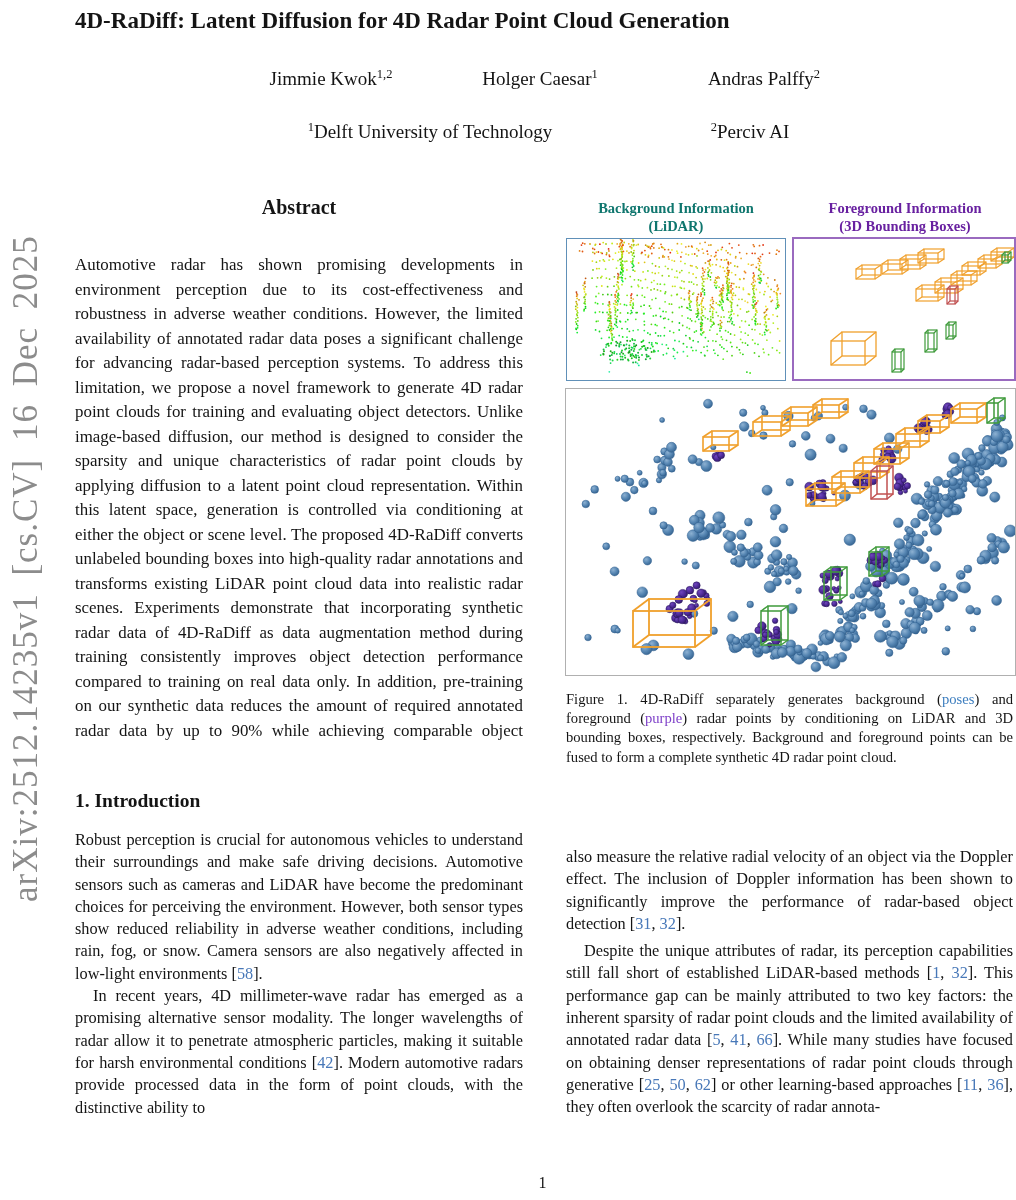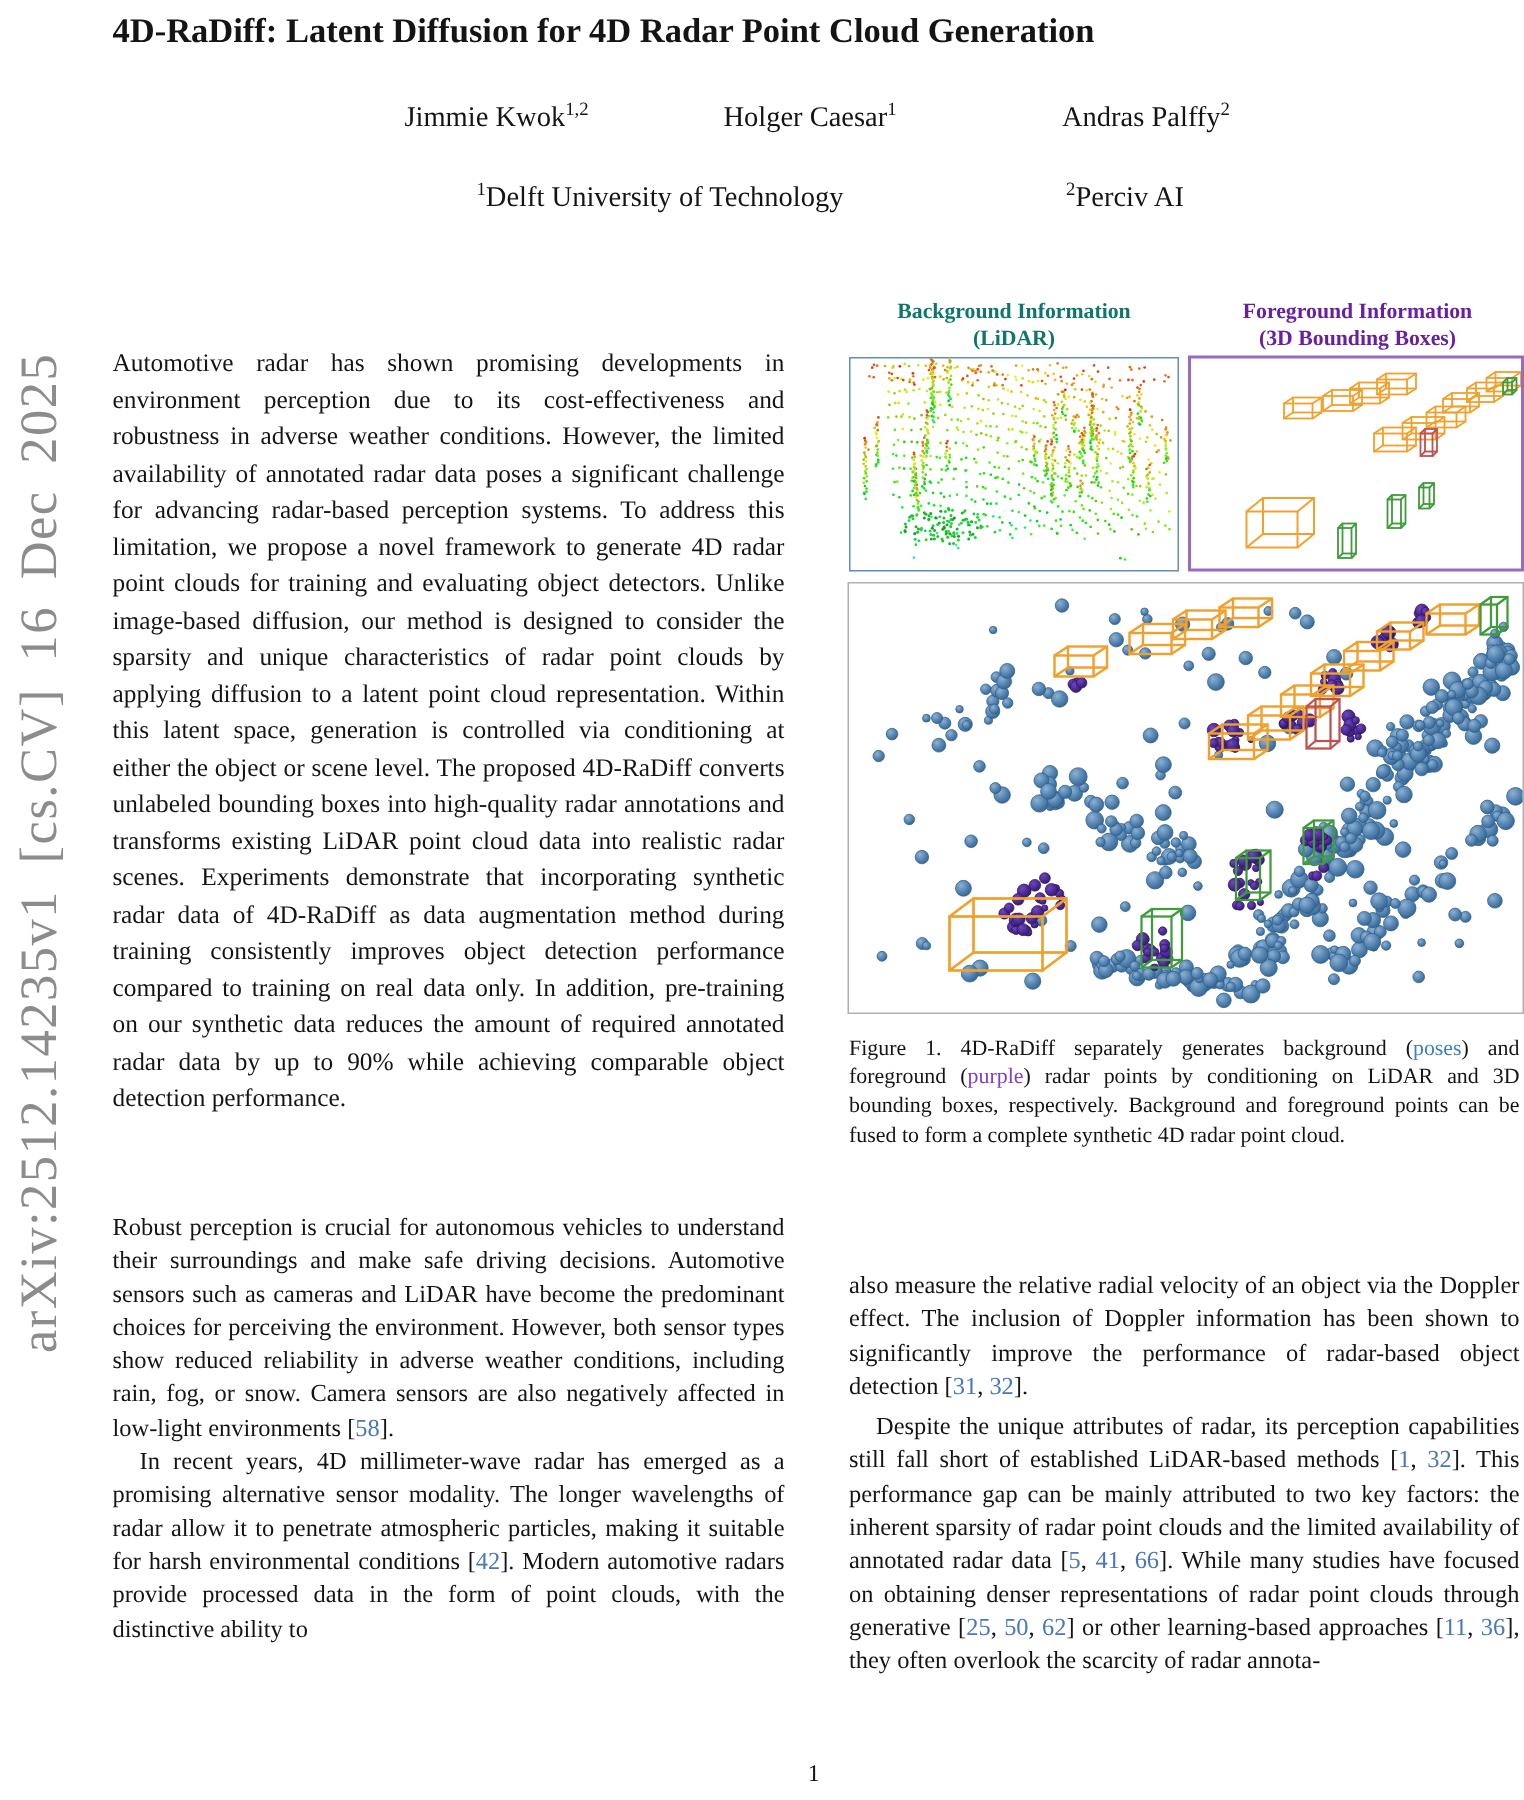--- a/index.html
+++ b/index.html
@@ -59,32 +59,34 @@
 <span class="abs author" style="left:331px">
   <span>Jimmie Kwok</span><sup>1,2</sup>
 </span>
 <span class="abs author" style="left:540px">
   <span>Holger Caesar</span><sup>1</sup>
 </span>
 <span class="abs author" style="left:764px">
   <span>Andras Palffy</span><sup>2</sup>
 </span>
 
-<span class="abs affil" style="left:440px">
+<span class="abs affil" style="left:430px">
   <sup>1</sup><span>Delft University of Technology</span>
 </span>
 <span class="abs affil" style="left:750px">
   <sup>2</sup><span>Perciv AI</span>
 </span>
 
 <div class="abs abstract-wrap">
+  <div class="abstract-head">Abstract</div>
   <div class="abstract-text">Automotive radar has shown promising developments in environment perception due to its cost-effectiveness and robustness in adverse weather conditions. However, the limited availability of annotated radar data poses a significant challenge for advancing radar-based perception systems. To address this limitation, we propose a novel framework to generate 4D radar point clouds for training and evaluating object detectors. Unlike image-based diffusion, our method is designed to consider the sparsity and unique characteristics of radar point clouds by applying diffusion to a latent point cloud representation. Within this latent space, generation is controlled via conditioning at either the object or scene level. The proposed 4D-RaDiff converts unlabeled bounding boxes into high-quality radar annotations and transforms existing LiDAR point cloud data into realistic radar scenes. Experiments demonstrate that incorporating synthetic radar data of 4D-RaDiff as data augmentation method during training consistently improves object detection performance compared to training on real data only. In addition, pre-training on our synthetic data reduces the amount of required annotated radar data by up to 90% while achieving comparable object detection performance.</div>
 </div>
 
 <div class="abs intro-wrap">
+  <div class="section-head">1. Introduction</div>
   <p class="body-text"><span>Robust perception is crucial for autonomous vehicles to understand their surroundings and make safe driving decisions. Automotive sensors such as cameras and LiDAR have become the predominant choices for perceiving the environment. However, both sensor types show reduced reliability in adverse weather conditions, including rain, fog, or snow. Camera sensors are also negatively affected in low-light environments [</span><span class="cite">58</span><span>].</span></p>
   <p class="body-text indent"><span>In recent years, 4D millimeter-wave radar has emerged as a promising alternative sensor modality. The longer wavelengths of radar allow it to penetrate atmospheric particles, making it suitable for harsh environmental conditions [</span><span class="cite">42</span><span>]. Modern automotive radars provide processed data in the form of point clouds, with the distinctive ability to</span></p>
 </div>
 
 <div class="abs fig-head" style="left: 676px; color: #0f766e;">
   <div>Background Information</div>
   <div>(LiDAR)</div>
 </div>
 <div class="abs fig-head" style="left: 905px; color: rgb(104, 32, 160);">
   <div>Foreground Information</div>

